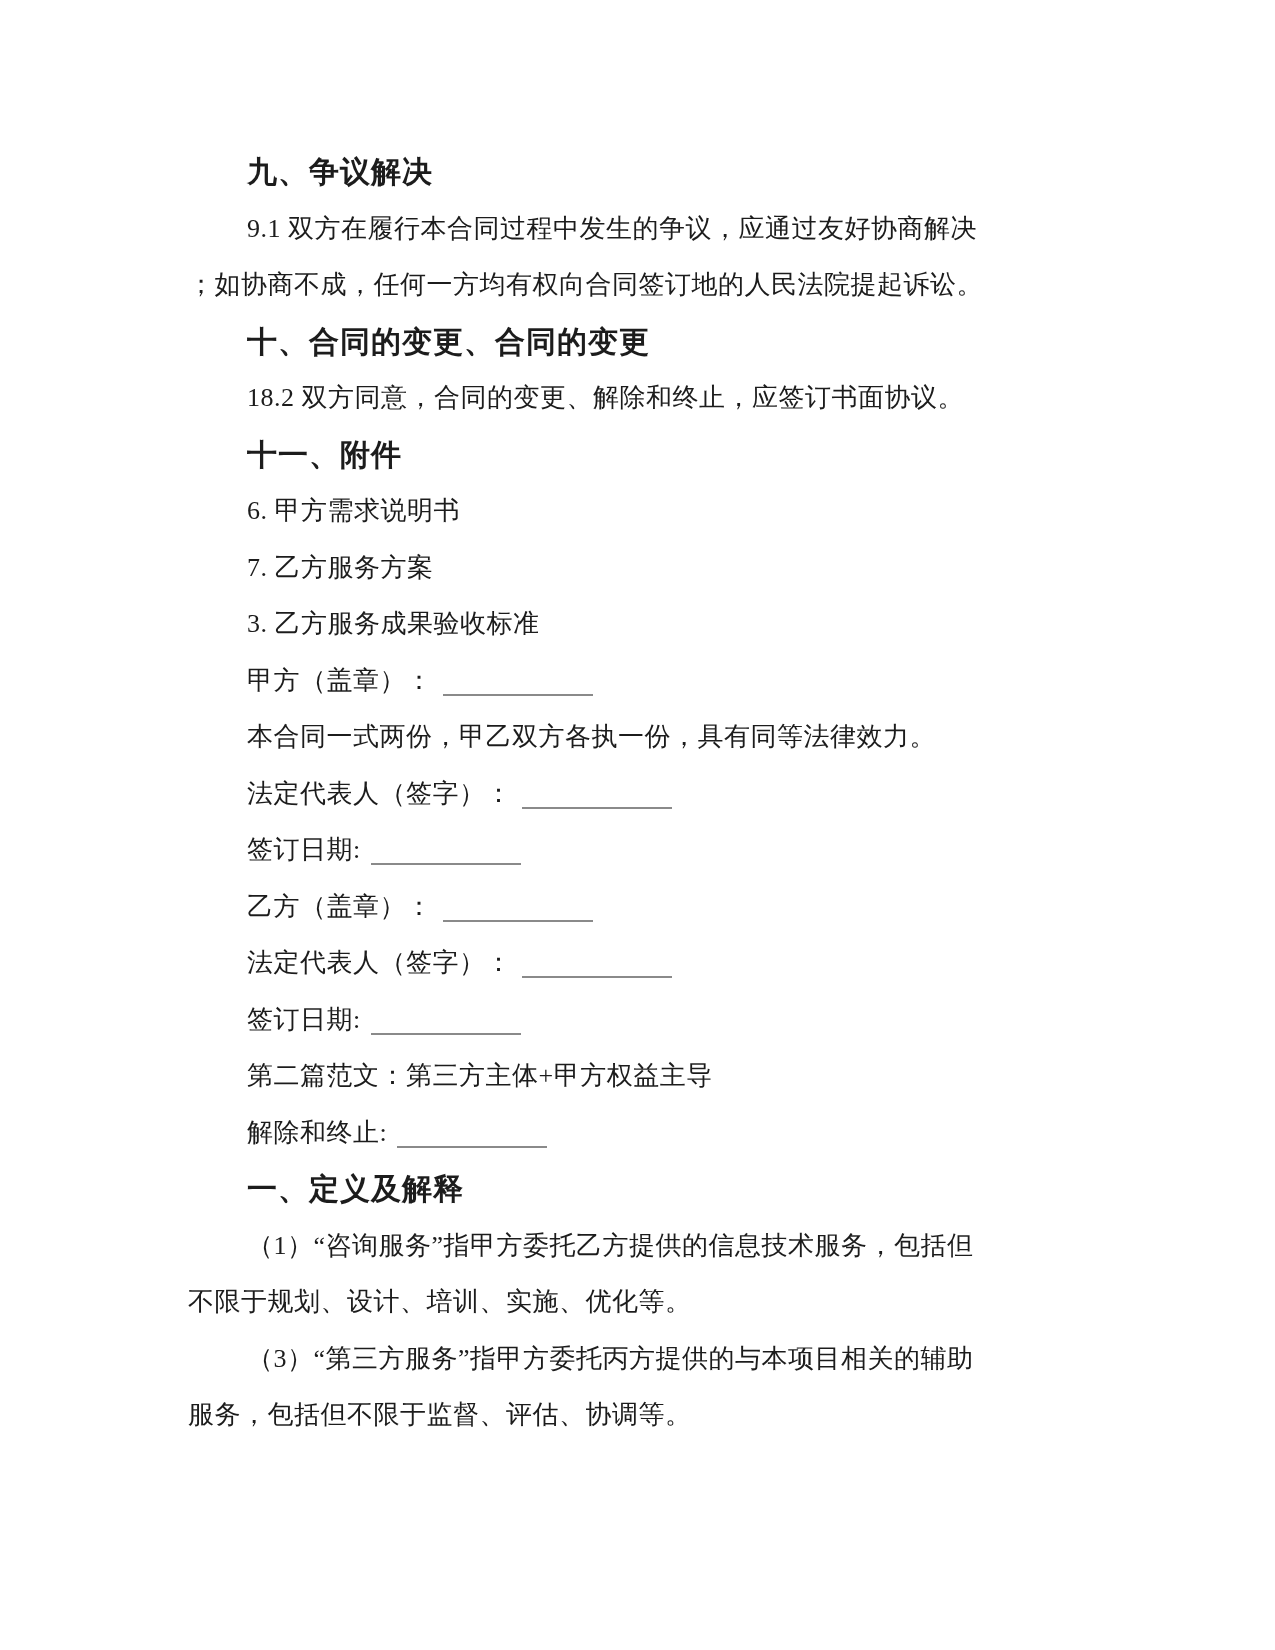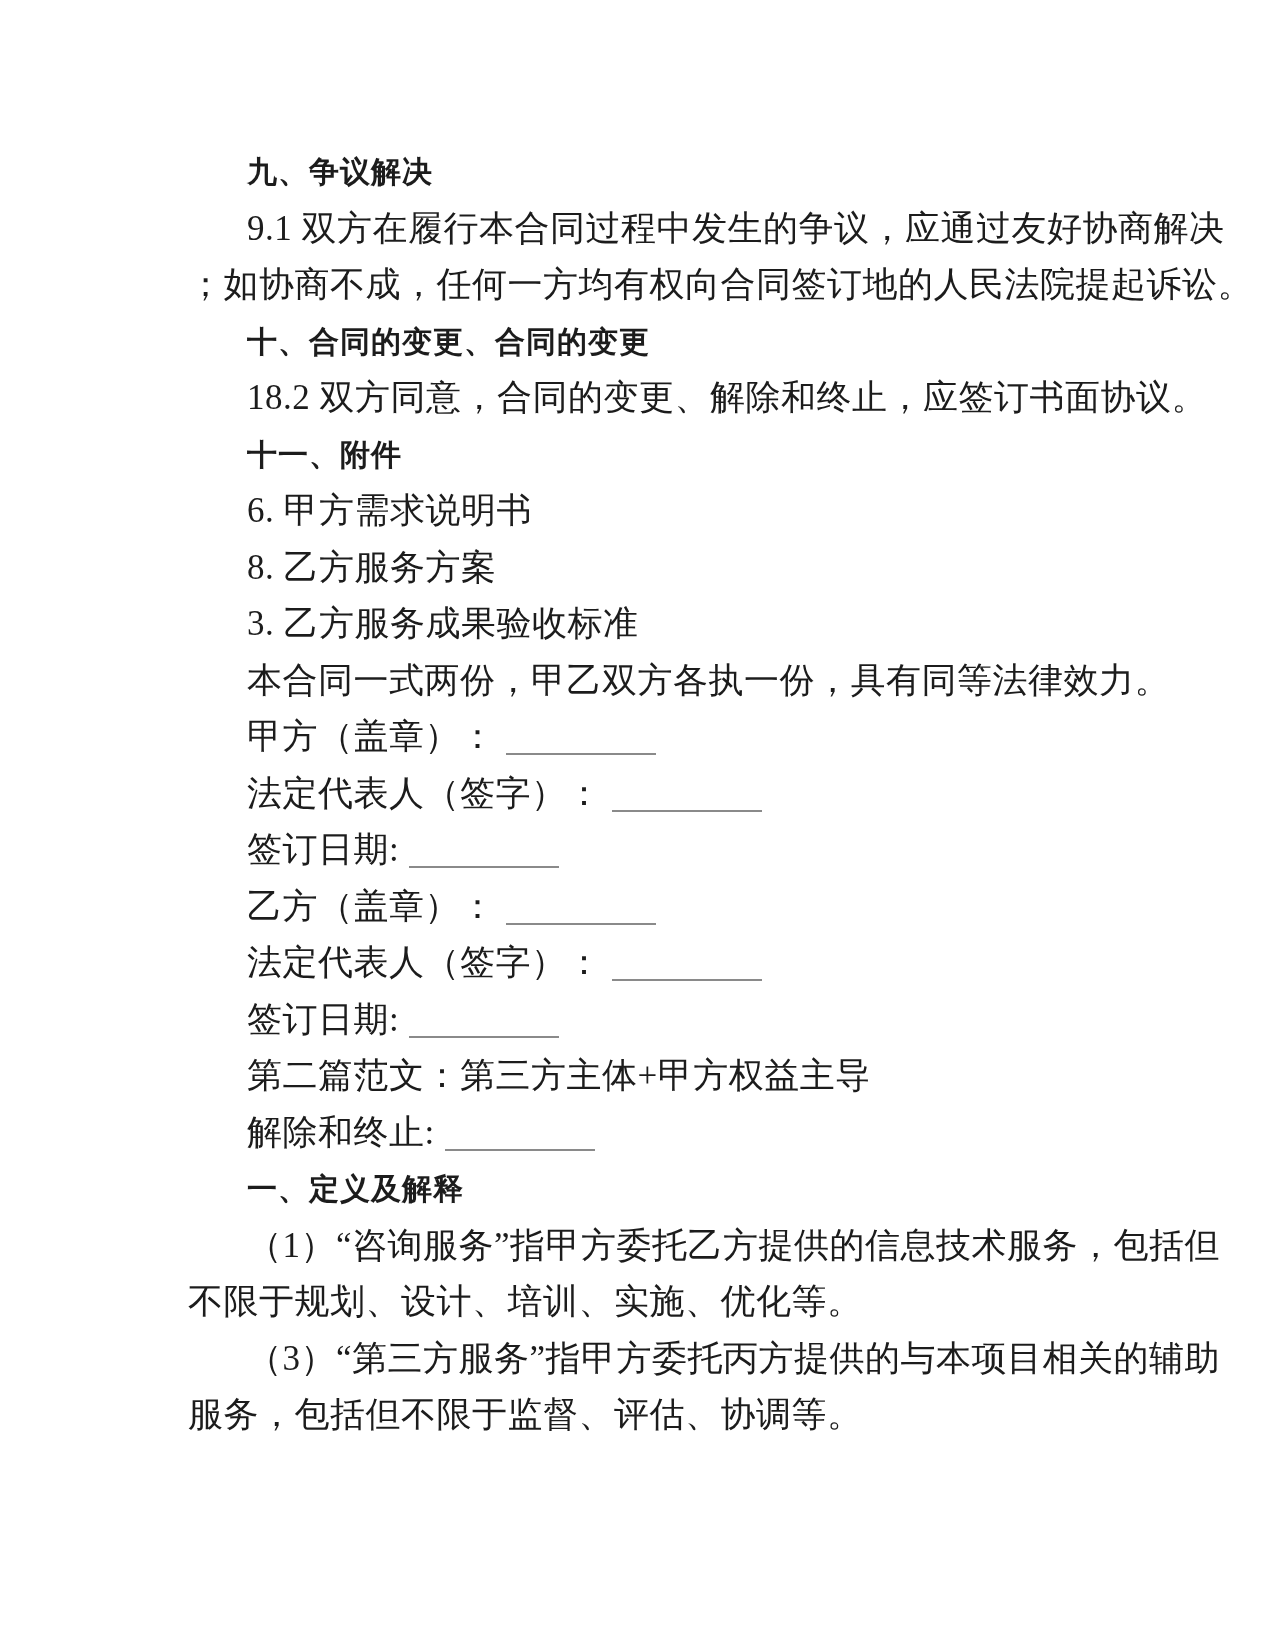--- a/index.html
+++ b/index.html
@@ -17,21 +17,21 @@
     width: 1275px;
     height: 1586px;
     background: var(--page-background, #ffffff);
   }
   .doc {
     padding: 144px 120px 0 188px;
   }
   .line {
     height: 56.5px;
     line-height: 56.5px;
-    font-size: 35px;
+    font-size: 26px;
     color: var(--text-color, #1c1c1c);
     font-family: "Liberation Serif", "DejaVu Serif", serif;
     white-space: nowrap;
     letter-spacing: 0.5px;
   }
   .line.heading {
     font-family: "Liberation Sans", "DejaVu Sans", sans-serif;
     font-weight: 700;
     font-size: 30px;
     letter-spacing: 1px;
@@ -69,30 +69,30 @@
       <div class="line para indent">
       <span>18.2 双方同意，合同的变更、解除和终止，应签订书面协议。</span>
     </div>
       <div class="line heading indent">
       <span>十一、附件</span>
     </div>
       <div class="line para indent">
       <span>6. 甲方需求说明书</span>
     </div>
       <div class="line para indent">
-      <span>8. 乙方服务方案</span>
+      <span>7. 乙方服务方案</span>
     </div>
       <div class="line para indent">
       <span>3. 乙方服务成果验收标准</span>
     </div>
       <div class="line para indent">
-      <span>本合同一式两份，甲乙双方各执一份，具有同等法律效力。</span>
+      <span>甲方（盖章）：</span><span class="blank"></span>
     </div>
       <div class="line para indent">
-      <span>甲方（盖章）：</span><span class="blank"></span>
+      <span>本合同一式两份，甲乙双方各执一份，具有同等法律效力。</span>
     </div>
       <div class="line para indent">
       <span>法定代表人（签字）：</span><span class="blank"></span>
     </div>
       <div class="line para indent">
       <span>签订日期:</span><span class="blank"></span>
     </div>
       <div class="line para indent">
       <span>乙方（盖章）：</span><span class="blank"></span>
     </div>

